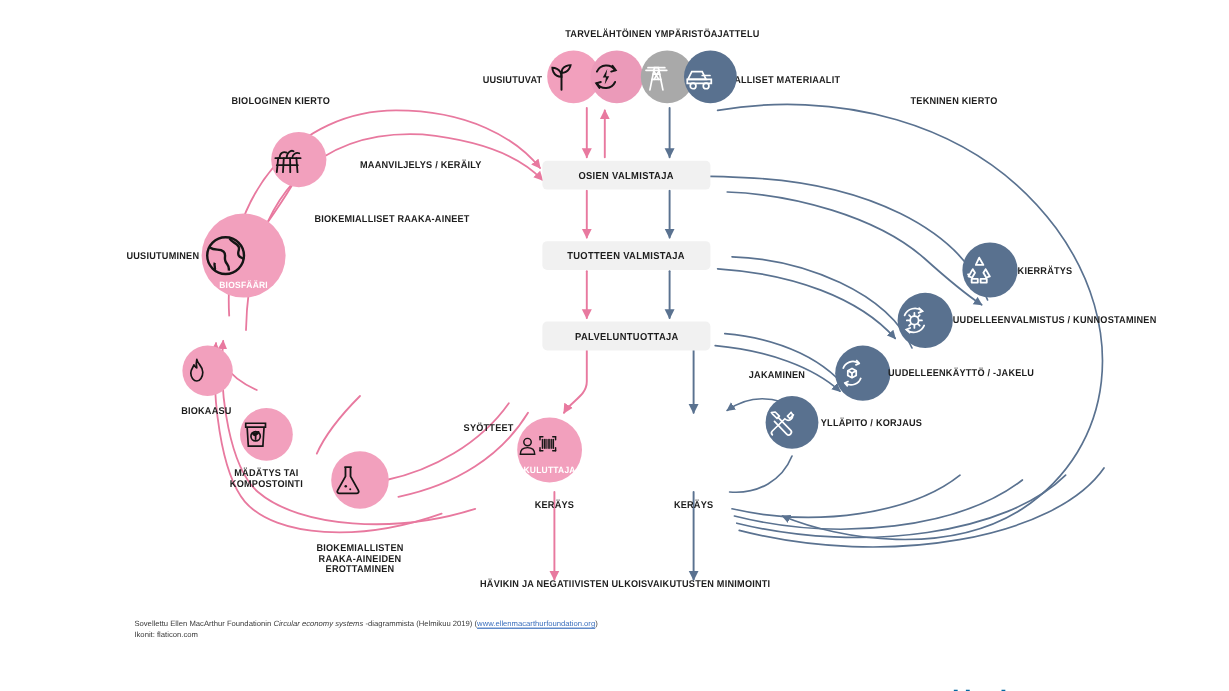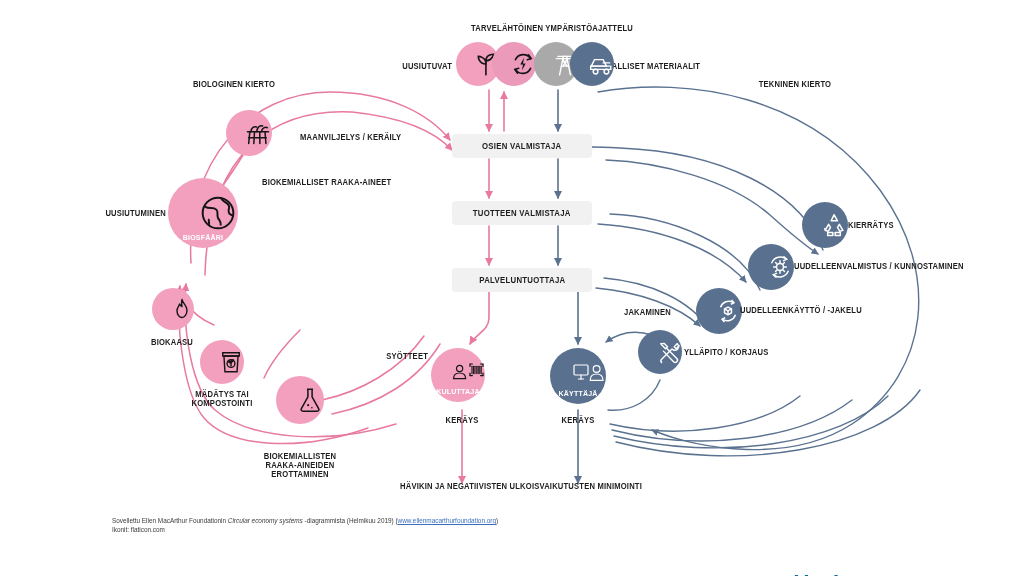--- a/index.html
+++ b/index.html
@@ -5,21 +5,21 @@
   html,body{margin:0;padding:0;background:#ffffff;}
   body{width:1024px;height:576px;position:relative;overflow:hidden;
        font-family:"Liberation Sans",sans-serif;color:#1b1b1b;}
   #stage{position:absolute;inset:0;width:900px;height:576px;border-radius:13px;}
   svg.layer{position:absolute;left:0;top:0;width:1024px;height:576px;}
   .lbl{position:absolute;font-size:8.2px;font-weight:700;letter-spacing:.2px;
        color:#1d1d1d;white-space:nowrap;transform:scaleX(.93);transform-origin:left center;}
   .lbl.c{transform:translateX(-50%) scaleX(.93);transform-origin:center center;text-align:center;white-space:normal;}
   .lbl.r{transform:translateX(-100%) scaleX(.93);transform-origin:right center;}
   .node{position:absolute;border-radius:50%;display:flex;align-items:center;
-        justify-content:flex-end;}
+        justify-content:flex-start;}
   .node svg{display:block;}
   .ncap{position:absolute;left:0;right:0;bottom:6px;text-align:center;color:#fff;
         font-size:7.6px;font-weight:700;letter-spacing:.2px;transform:scaleX(.93);}
   .pink{background:#f2a0bd;}
   .pinkD{background:#eb9ab9;}
   .blue{background:#59718f;}
   .gray{background:#a9a9a9;}
   .box{position:absolute;background:#f1f1f1;border-radius:4px;display:flex;
        align-items:center;justify-content:center;font-size:8.4px;font-weight:700;
        letter-spacing:.3px;color:#1d1d1d;}
@@ -235,30 +235,20 @@
         <path d="M25.8 5.2 L25.8 12.6"></path>
           <path d="M27.2 5.2 L27.2 12.6"></path>
           <path d="M28.8 5.2 L28.8 12.6"></path>
         <path d="M30.2 5.2 L30.2 12.6"></path>
       </g>
     </svg>
     <div class="ncap">KULUTTAJA</div>
   </div>
   <div class="lbl c" style="left:462px;top:416px;">KERÄYS</div>
 
-  <div class="node blue" style="left:550px;top:348px;width:56px;height:56px;">
-    <svg width="34" height="28" viewBox="0 0 34 28" fill="none" stroke="#ffffff" stroke-width="1.2" stroke-linecap="round">
-      <rect x="2" y="3" width="14" height="10" rx="1.2"></rect>
-      <path d="M6.4 17 L11.6 17"></path>
-        <path d="M9 13 L9 17"></path>
-      <circle cx="24.6" cy="7" r="3.4"></circle>
-      <path d="M18.2 18.4 C18.2 14 21 12 24.6 12 C28.2 12 31 14 31 18.4 Z"></path>
-    </svg>
-    <div class="ncap">KÄYTTÄJÄ</div>
-  </div>
   <div class="lbl c" style="left:578px;top:416px;">KERÄYS</div>
 
   <div class="node blue" style="left:802px;top:202px;width:46px;height:46px;">
     <svg width="28" height="28" viewBox="0 0 24 24" fill="none" stroke="#ffffff" stroke-width="1.3" stroke-linejoin="round">
       <path d="M12 3.2 L15 8.4 L12.4 8.4 L9.6 8.4 Z"></path>
       <path d="M4.4 16.6 L7.4 11.4 L9 14 L7 17.4 Z"></path>
       <path d="M19.6 16.6 L16.6 11.4 L15 14 L17 17.4 Z"></path>
       <path d="M6.6 18.4 L11 18.4 L11 21 L6.6 21 Z"></path>
       <path d="M13 18.4 L17.4 18.4 L17.4 21 L13 21 Z"></path>
       <path d="M3.8 14.6 L5.2 17"></path>

